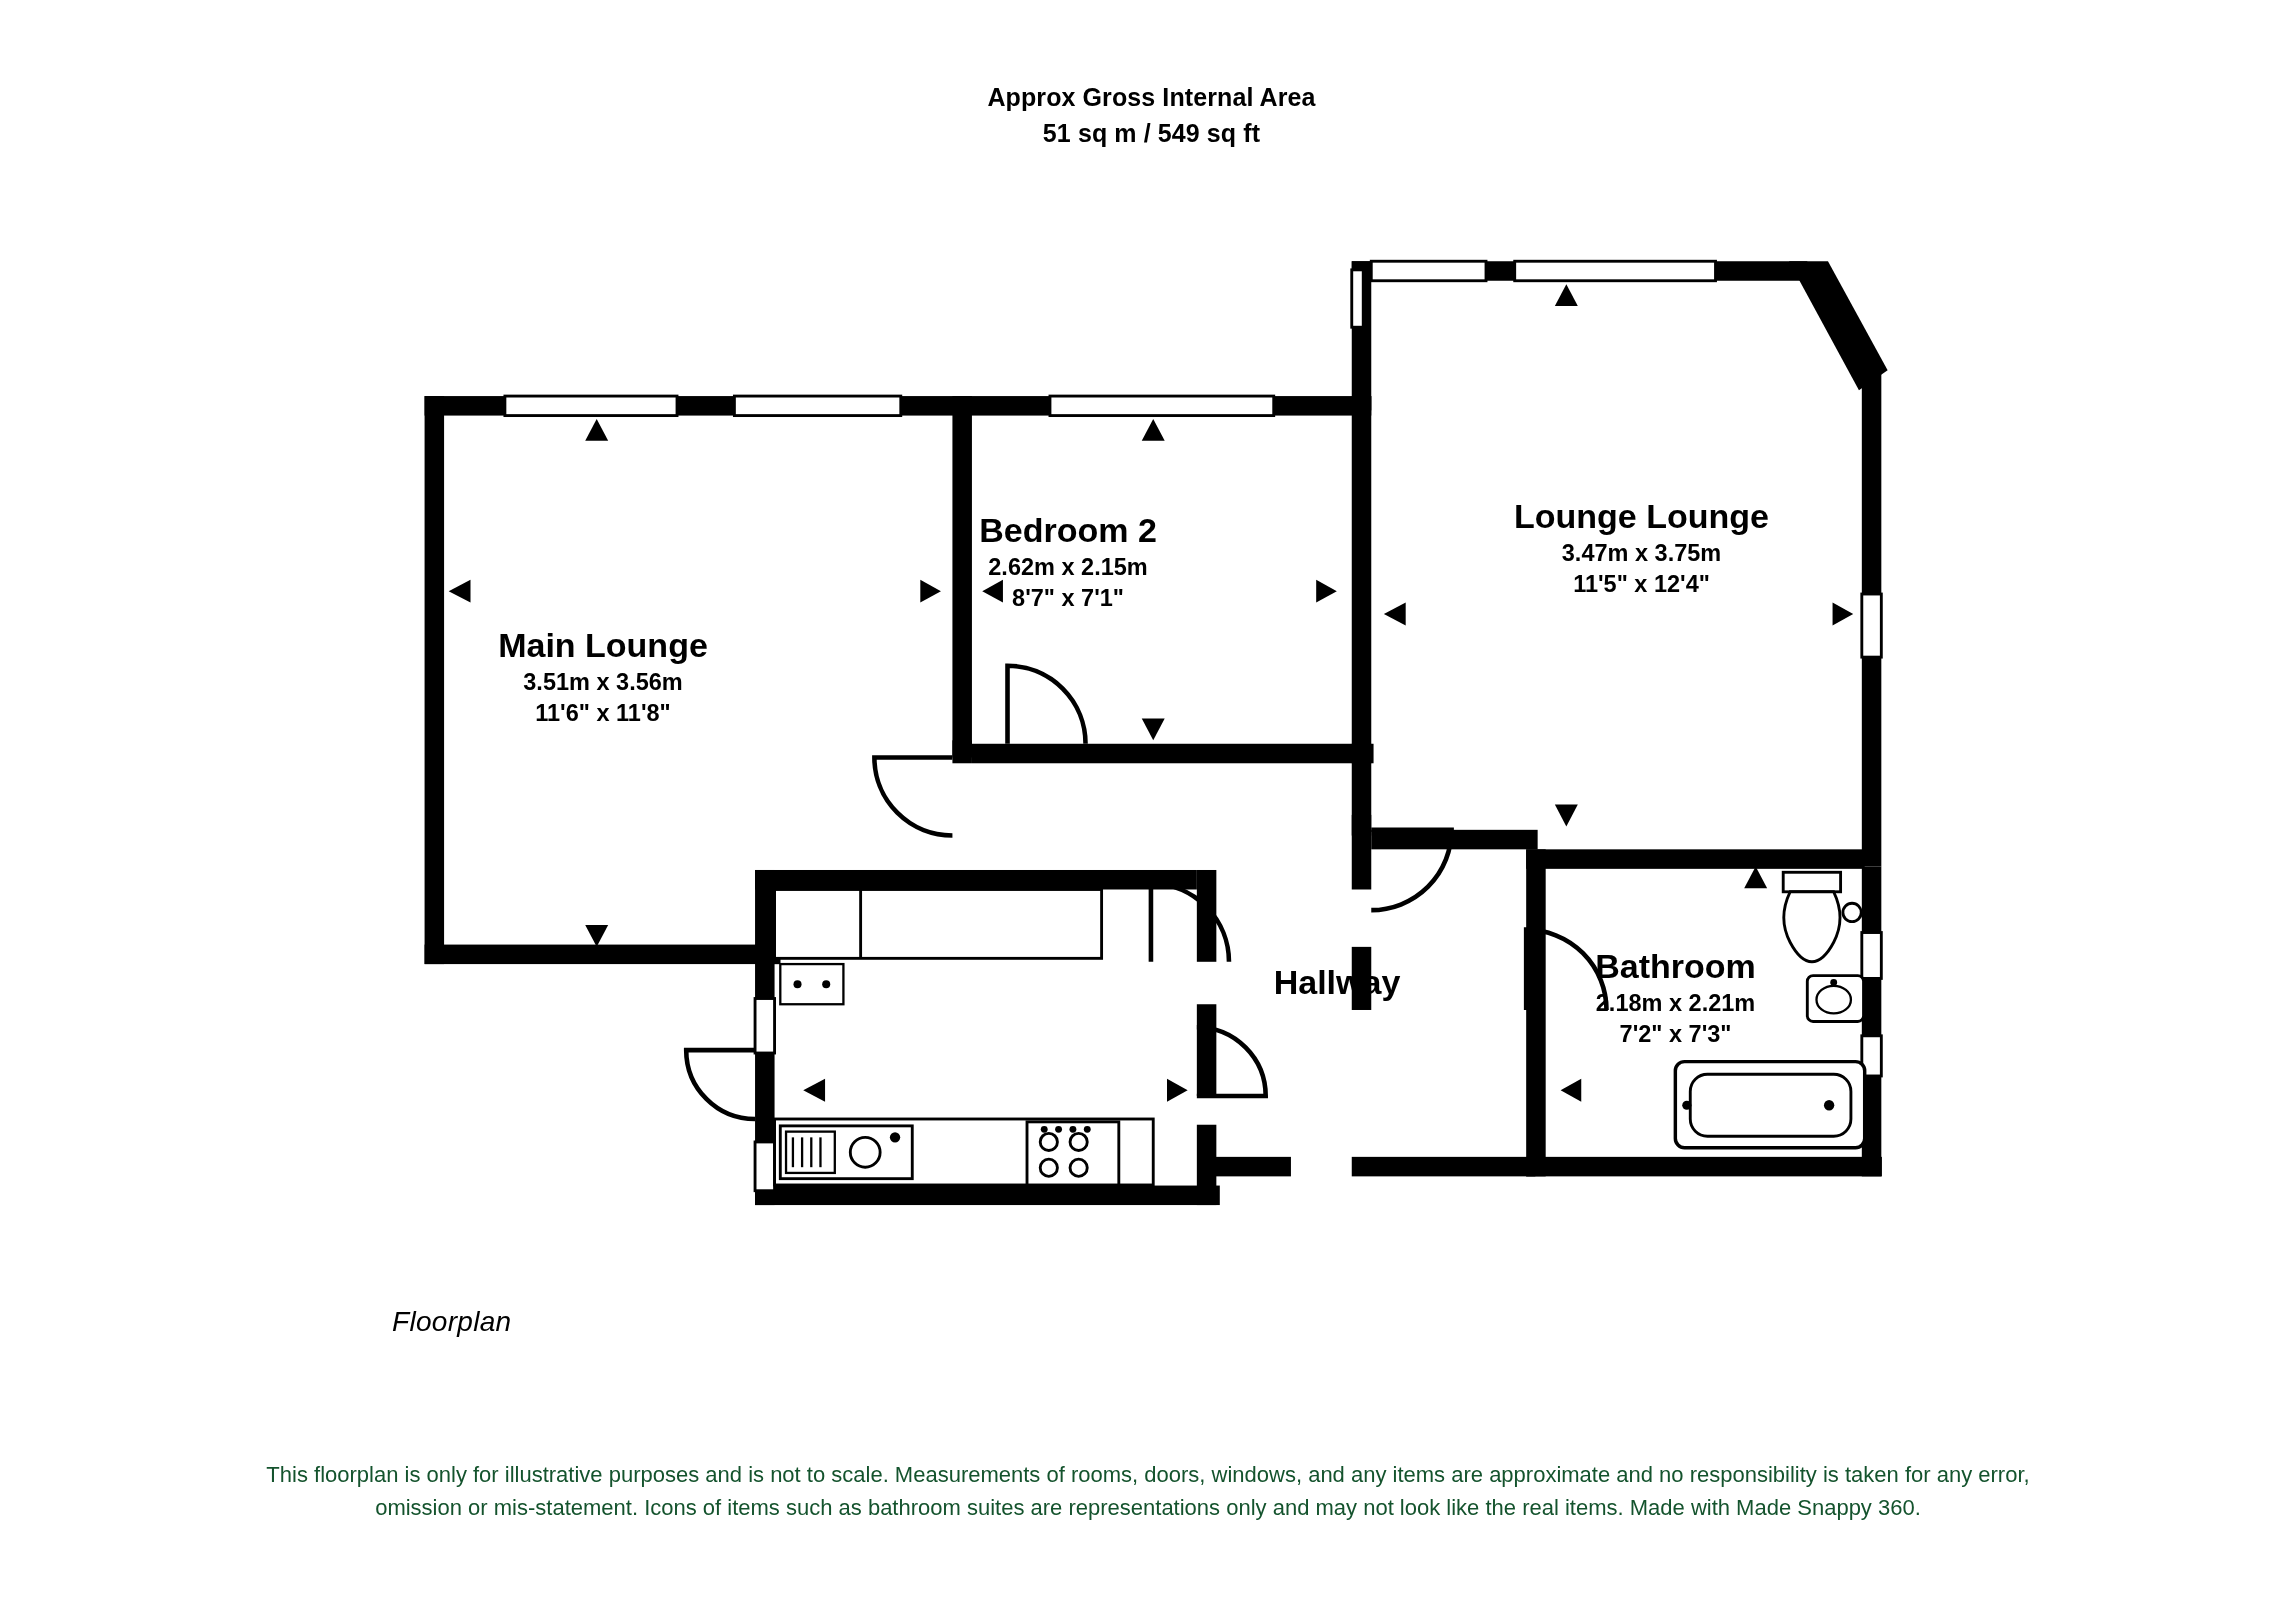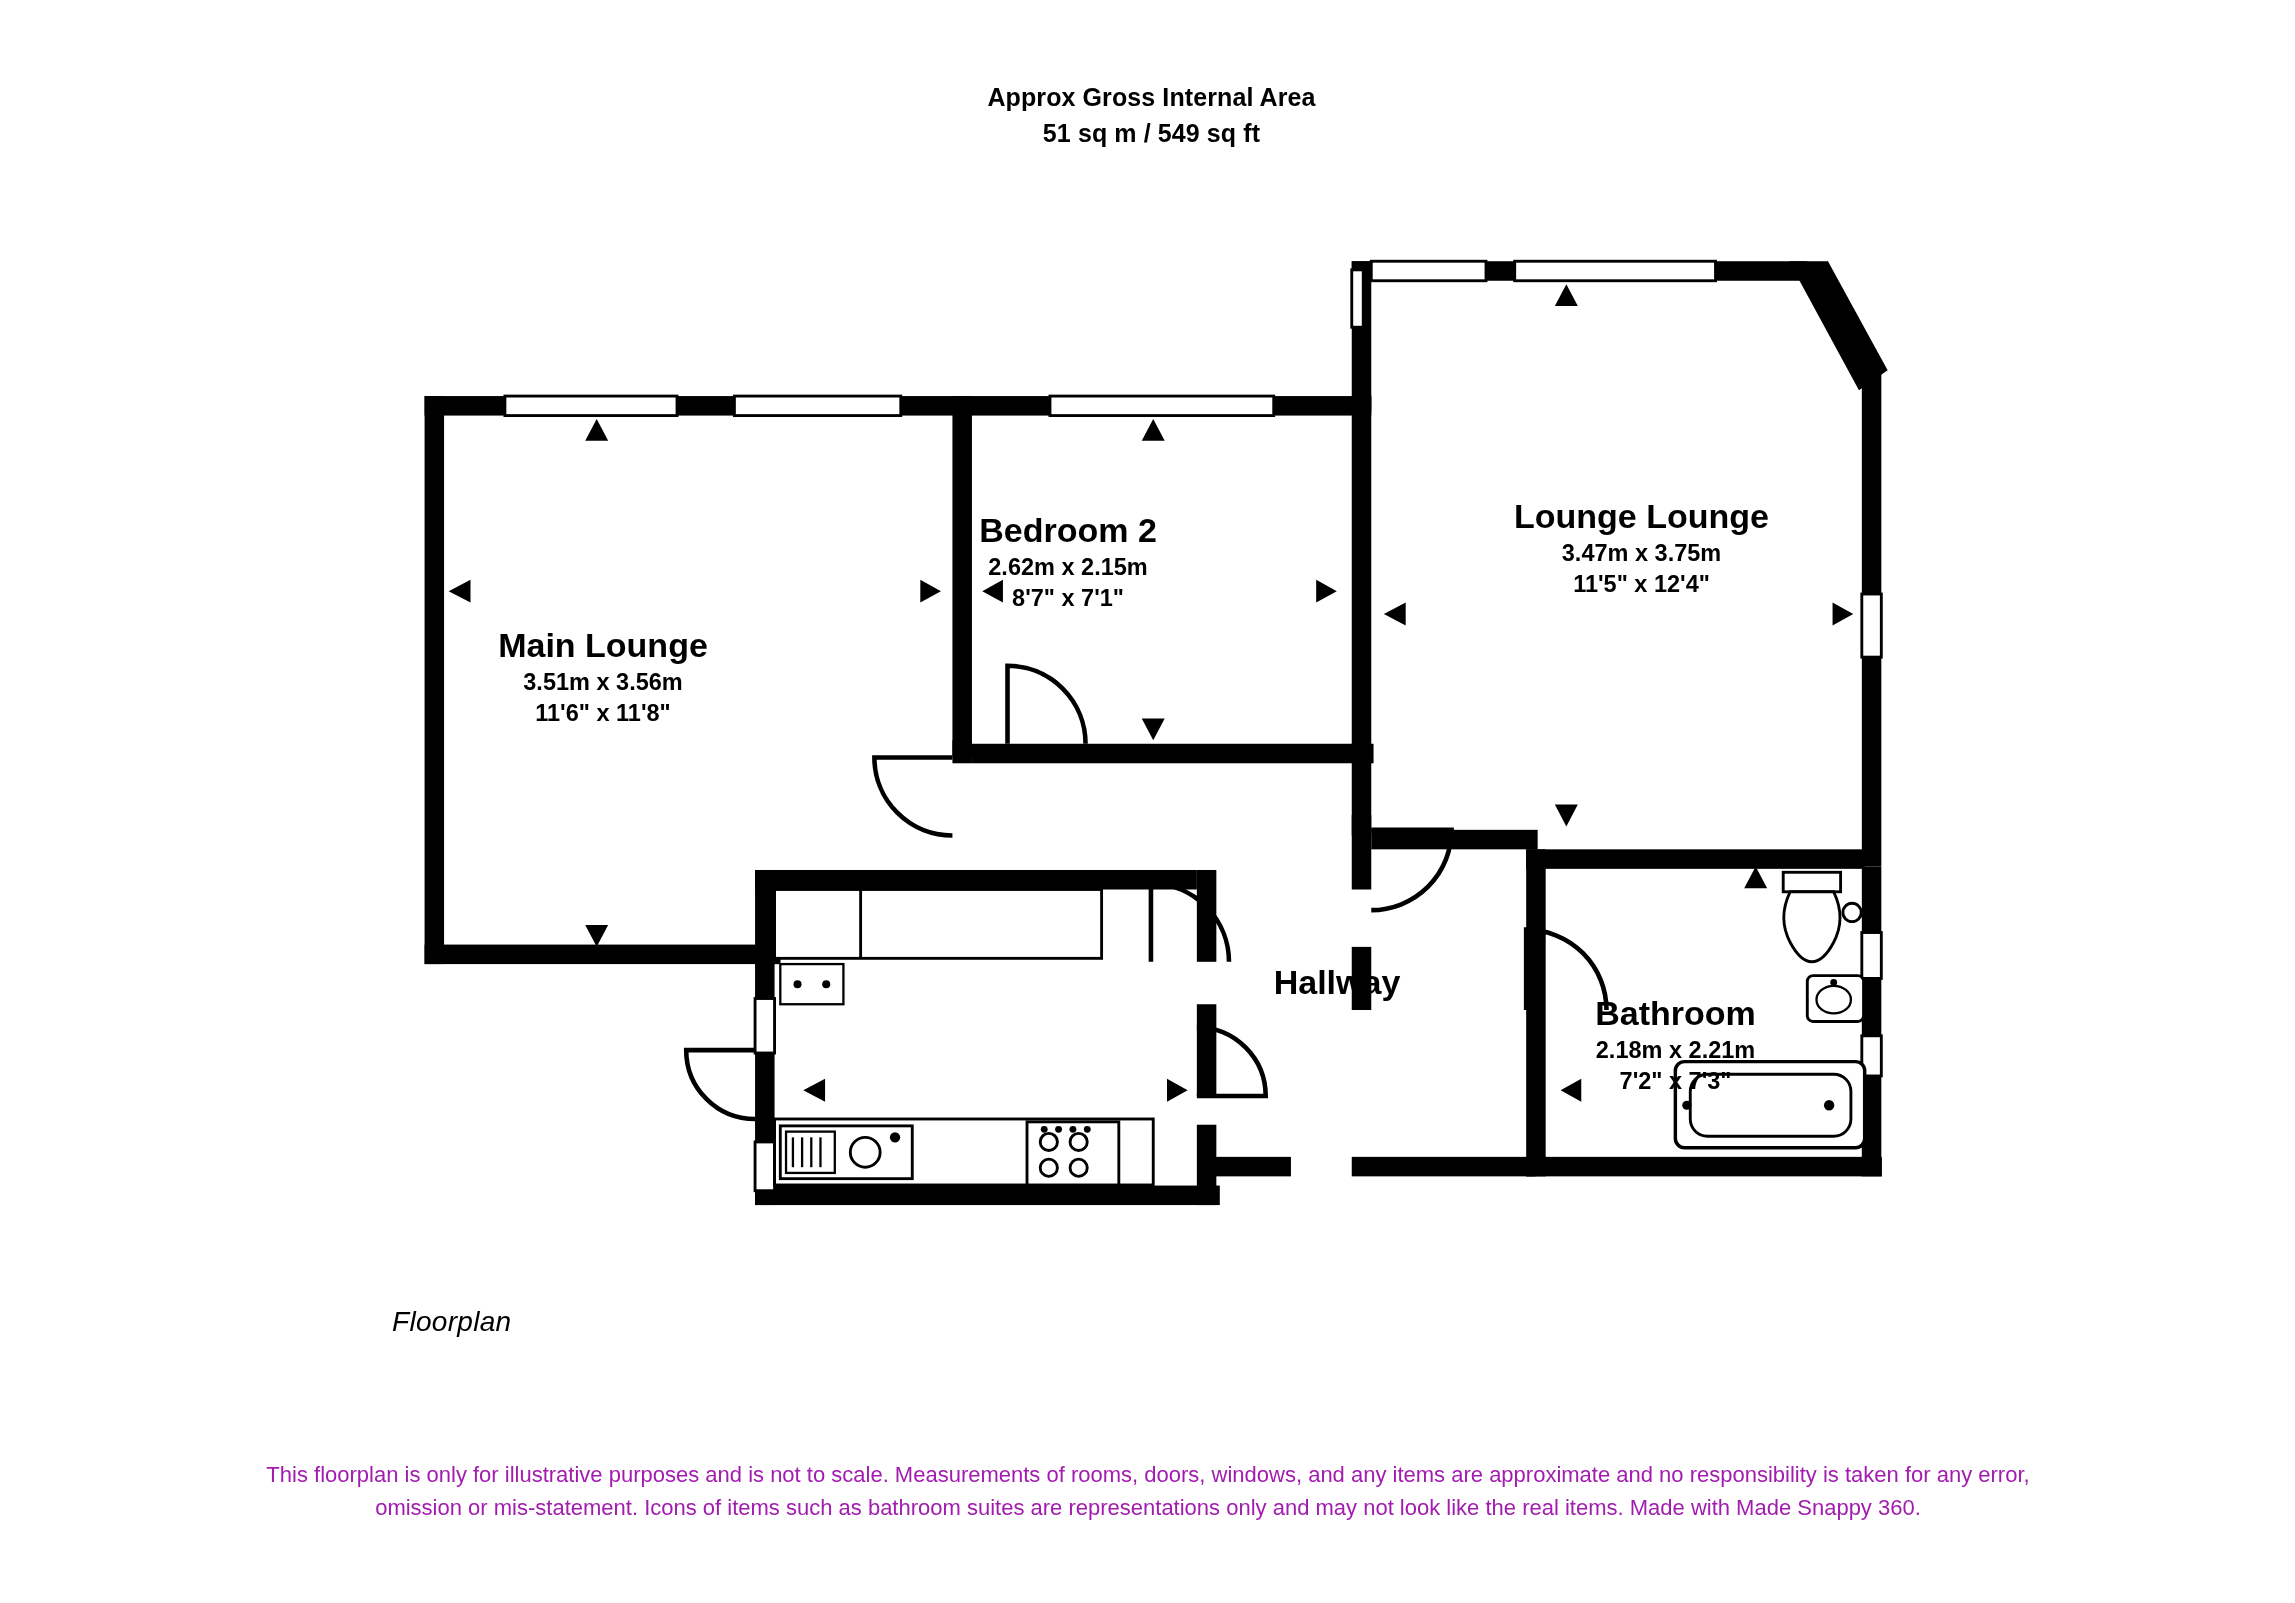--- a/index.html
+++ b/index.html
@@ -63,21 +63,21 @@
   .room-label .dim {
     font-size: 23.5px;
     font-weight: bold;
   }
 
   #label-main-bedroom { left: 402px;  top: 623px; width: 402px; }
   #label-bedroom-2    { left: 867px; top: 508px;  width: 402px; }
   #label-lounge-diner { left: 1412px; top: 494px;  width: 459px; }
   #label-kitchen      { left: 735px; top: 1001px; width: 402px; }
   #label-hallway      { left: 1165px; top: 960px; width: 344px; }
-  #label-bathroom     { left: 1469px; top: 944px; width: 413px; margin-top: 47px; }
+  #label-bathroom     { left: 1469px; top: 944px; width: 413px; }
 
   
   .plan-title {
     position: absolute;
     left: 392px;
     top: 1306px;
     font-size: 28px;
     font-weight: normal;
     letter-spacing: 0.3px;
     font-style: italic;
@@ -85,21 +85,21 @@
 
   
   .disclaimer {
     position: absolute;
     left: 230px;
     top: 1458px;
     width: 1836px;
     text-align: center;
     font-size: 22px;
     line-height: 1.52;
-    color: #a21caf;
+    color: #14532d;
   }
 </style>
 </head>
 <body>
 
 <div class="page">
 
   <div class="header">
     <div class="line">Approx Gross Internal Area</div>
     <div class="line">51 sq m / 549 sq ft</div>

